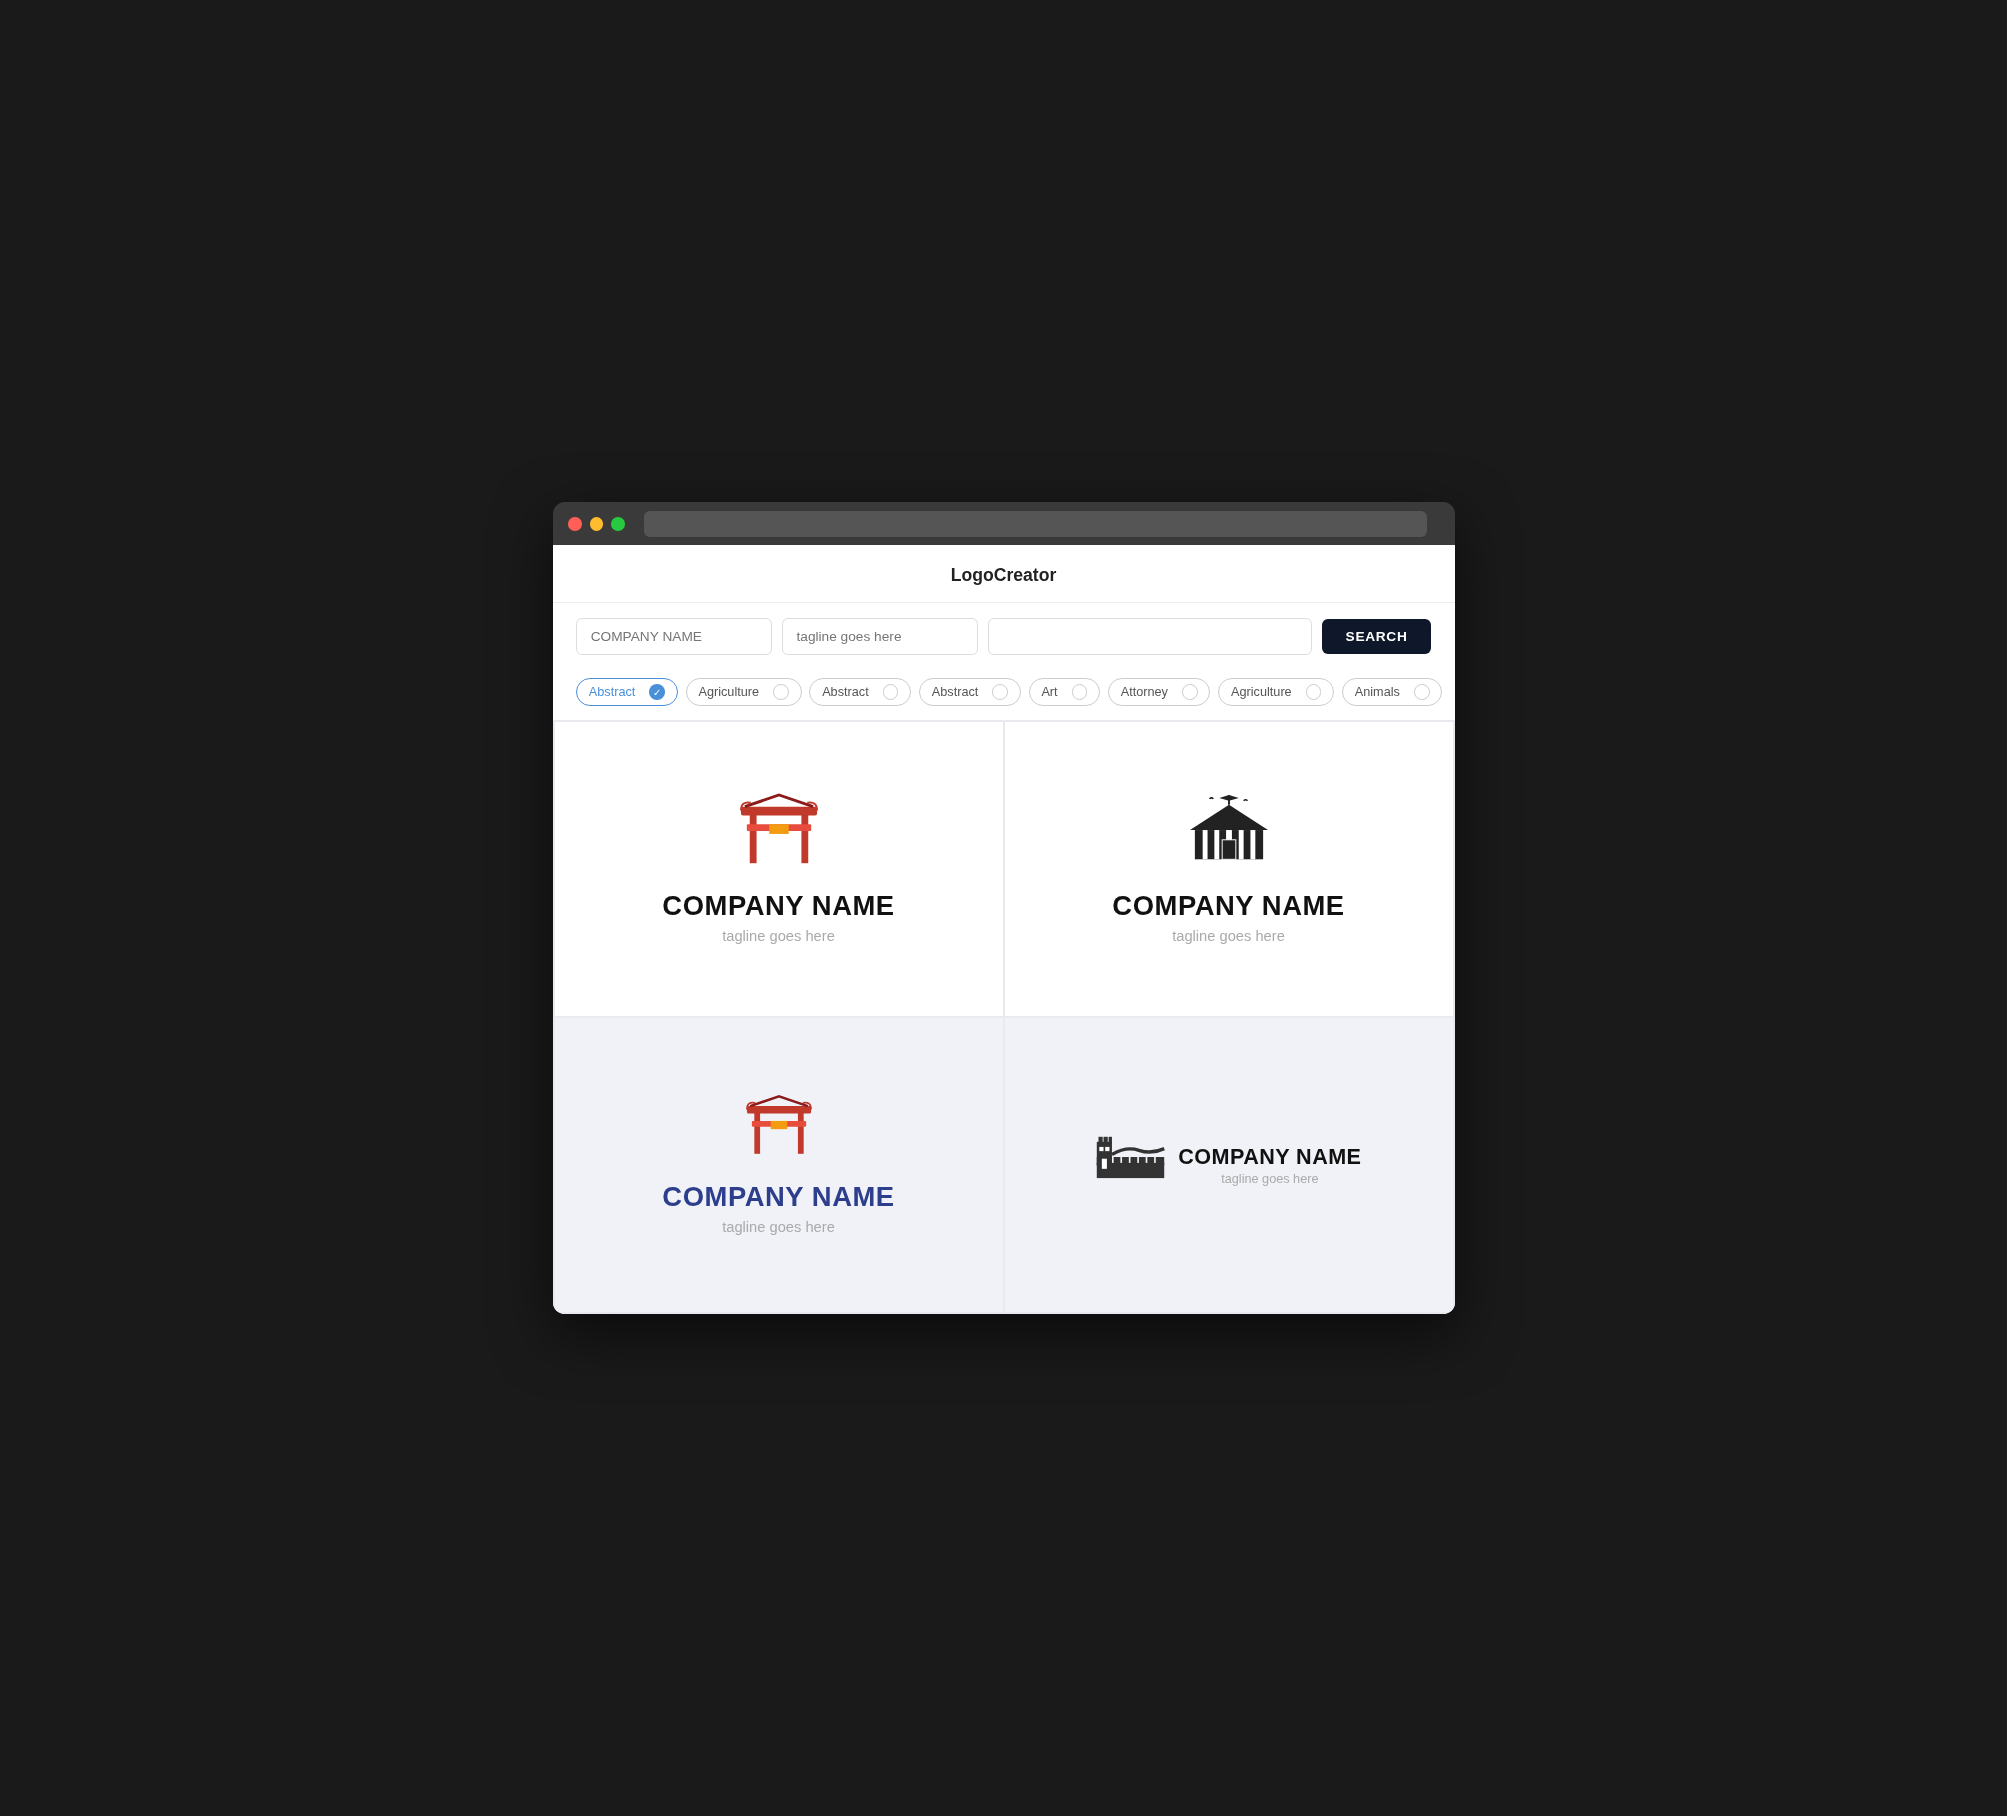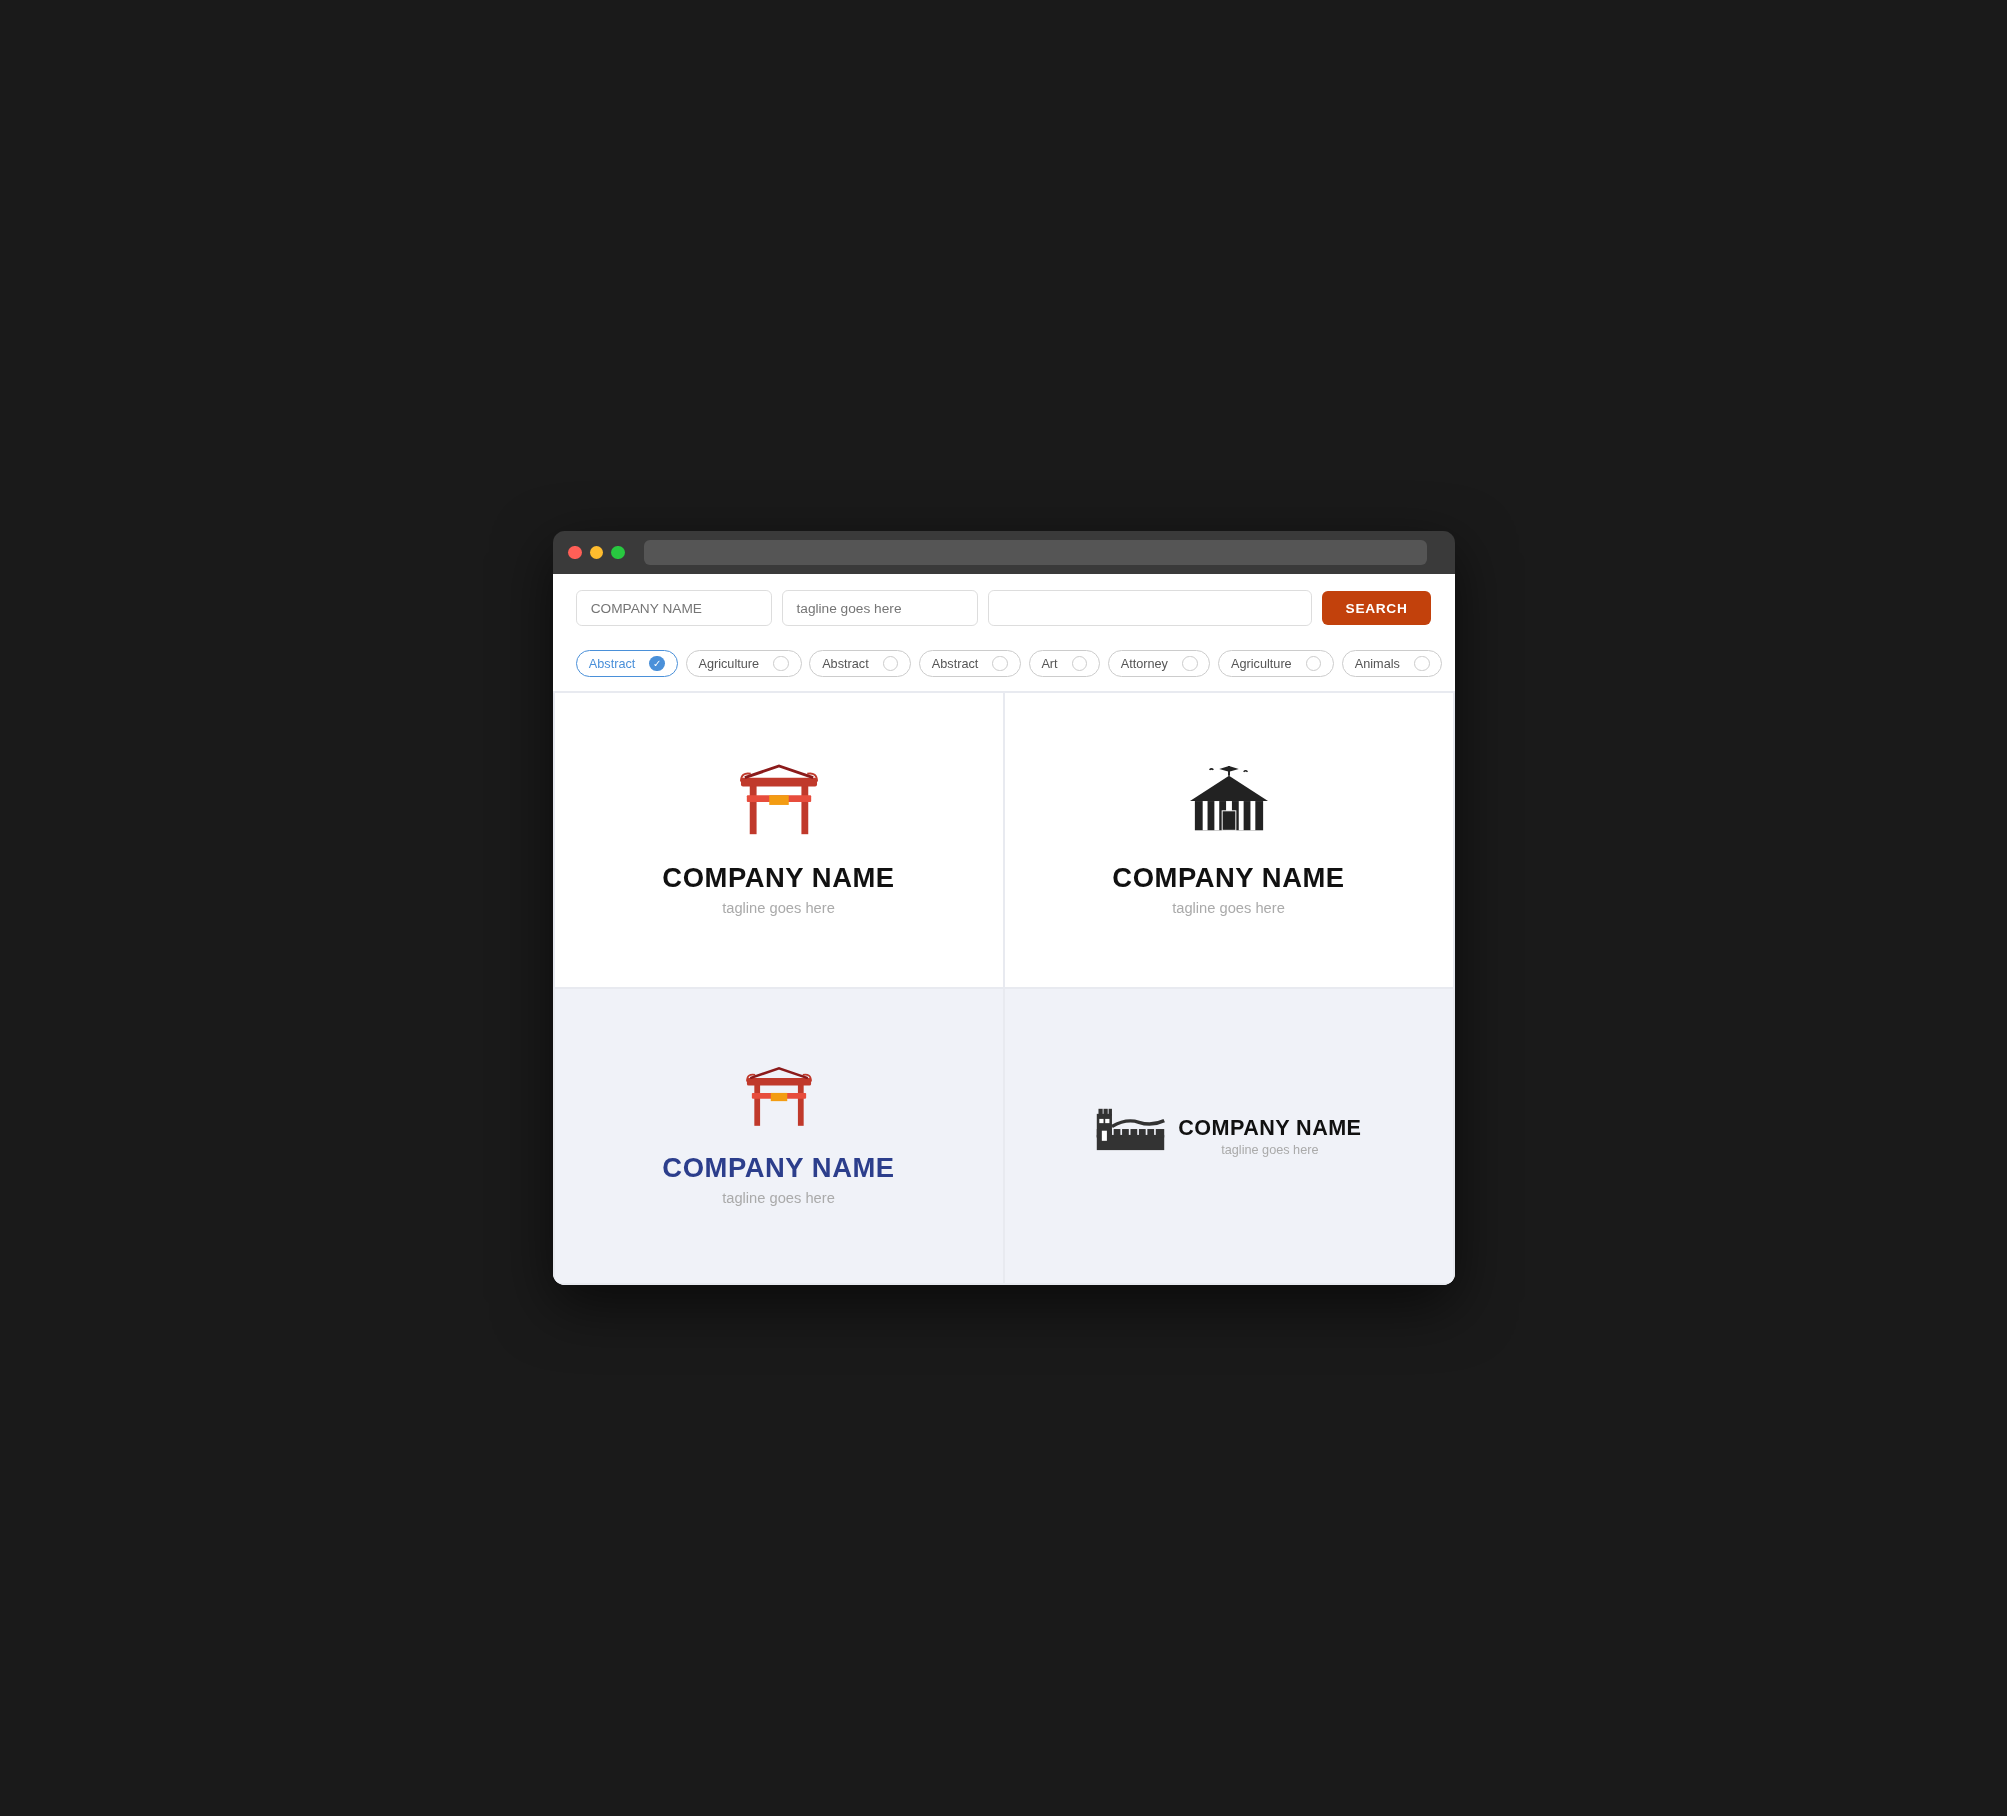--- a/index.html
+++ b/index.html
@@ -85,21 +85,21 @@
 
     .search-input.tagline {
       width: 196px;
     }
 
     .search-input.extra {
       flex: 1;
     }
 
     .search-btn {
-      background: #c2410c;
+      background: #0f172a;
       color: #fff;
       border: none;
       border-radius: 5.9px;
       padding: 9.8px 23.5px;
       font-size: 13.7px;
       font-weight: 700;
       letter-spacing: 0.05em;
       cursor: pointer;
       white-space: nowrap;
     }
@@ -232,20 +232,23 @@
 
   <div class="browser-titlebar">
     <div class="traffic-btn close"></div>
     <div class="traffic-btn minimize"></div>
     <div class="traffic-btn maximize"></div>
     <div class="address-bar"></div>
   </div>
 
   <div class="browser-content">
 
+    <div class="app-header">
+      <span class="app-title">LogoCreator</span>
+    </div>
 
     <div class="search-bar">
       <input class="search-input company-name" type="text" placeholder="COMPANY NAME" style="">
       <input class="search-input tagline" type="text" placeholder="tagline goes here" style="">
       <input class="search-input extra" type="text" style="">
       <button class="search-btn">SEARCH</button>
     </div>
 
     <div class="filter-bar">
       <div class="filter-chip active">

